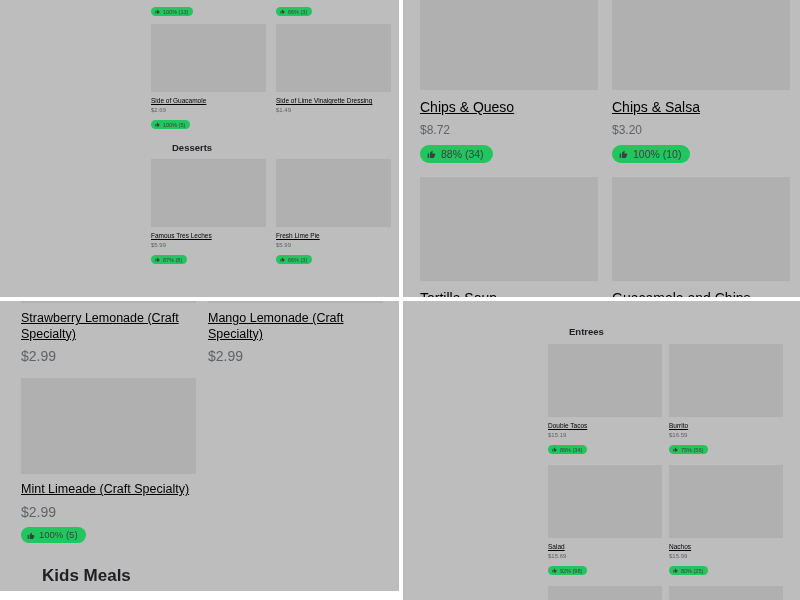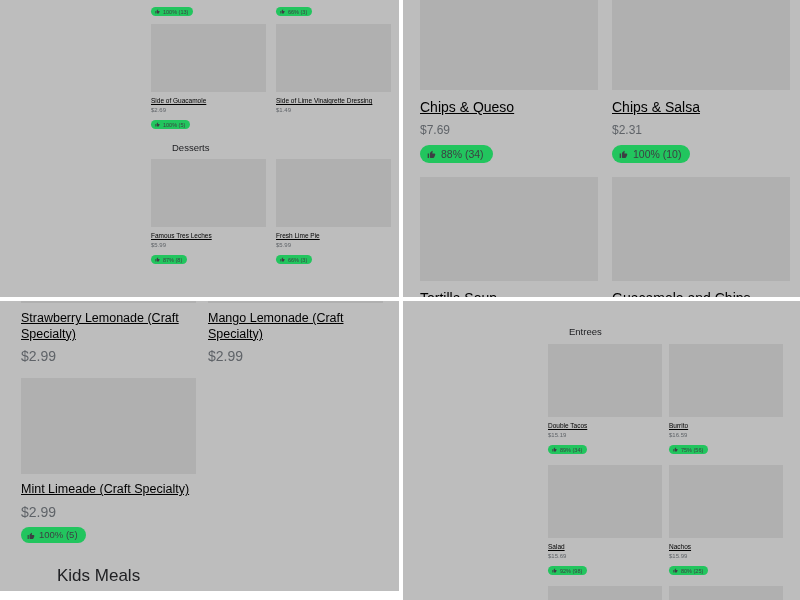--- a/index.html
+++ b/index.html
@@ -47,21 +47,21 @@
     border-radius: 999px;
     color: #3c4043;
     white-space: nowrap;
   }
   .rating .thumb-icon {
     display: inline-block;
     flex: none;
   }
   .section-heading {
     color: #202124;
-    font-weight: normal;
+    font-weight: bold;
     padding-left: 21px;
   }
 
   
   #pane-tl .pane-inner { left: 151px; top: 0; width: 240px; }
   #pane-tl .grid {
     display: grid;
     grid-template-columns: 115px 115px;
     column-gap: 10px;
   }
@@ -103,21 +103,21 @@
     column-gap: 12px;
   }
   #pane-bl .thumb { height: 96px; }
   #pane-bl .card-title { font-size: 12.5px; margin-top: 8px; }
   #pane-bl .card-price { font-size: 14px; margin-top: 6px; }
   #pane-bl .rating {
     font-size: 9.5px; padding: 2.5px 8px 2.5px 6px; margin-top: 7px;
   }
   #pane-bl .rating .thumb-icon { width: 8px; height: 8px; margin-right: 4px; }
   #pane-bl .single { width: 175px; margin-top: 14px; }
-  #pane-bl .section-heading { font-size: 17px; margin: 22px 15px 10px; }
+  #pane-bl .section-heading { font-size: 17px; margin: 22px 0 10px; }
   #pane-bl .bottom-thumb { width: 175px; height: 30px; background: #b0b0b0; }
 
   
   #pane-br .pane-inner { left: 145px; top: 25px; width: 235px; }
   #pane-br .grid {
     display: grid;
     grid-template-columns: 114px 114px;
     column-gap: 7px;
   }
   #pane-br .thumb { height: 73px; }
@@ -218,34 +218,34 @@
     </div>
   </div>
 
   <div class="pane" id="pane-tr">
     <div class="pane-inner">
 
       <div class="grid">
         <div>
           <div class="thumb"></div>
           <div class="card-title">Chips &amp; Queso</div>
-          <div class="card-price">$7.69</div>
+          <div class="card-price">$8.72</div>
           <span class="rating">
             <span class="thumb-icon">
               <svg viewBox="0 0 16 16" width="100%" height="100%">
                   <path fill="#3c4043" d="M6.2 14h5.3c.6 0 1.1-.35 1.3-.9l1.7-4a1.4 1.4 0 0 0 .1-.5V7.3c0-.7-.6-1.3-1.3-1.3H9.4l.65-3.1.02-.22c0-.27-.11-.52-.29-.7L9.06 1.3 5.55 4.8c-.24.24-.39.57-.39.93v7a1.33 1.33 0 0 0 1.04 1.27zM1.2 6h2.3v8H1.2z"></path>
                 </svg>
             </span>
             <span>88% (34)</span>
           </span>
         </div>
         <div>
           <div class="thumb"></div>
           <div class="card-title">Chips &amp; Salsa</div>
-          <div class="card-price">$2.31</div>
+          <div class="card-price">$3.20</div>
           <span class="rating">
             <span class="thumb-icon">
               <svg viewBox="0 0 16 16" width="100%" height="100%">
                   <path fill="#3c4043" d="M6.2 14h5.3c.6 0 1.1-.35 1.3-.9l1.7-4a1.4 1.4 0 0 0 .1-.5V7.3c0-.7-.6-1.3-1.3-1.3H9.4l.65-3.1.02-.22c0-.27-.11-.52-.29-.7L9.06 1.3 5.55 4.8c-.24.24-.39.57-.39.93v7a1.33 1.33 0 0 0 1.04 1.27zM1.2 6h2.3v8H1.2z"></path>
                 </svg>
             </span>
             <span>100% (10)</span>
           </span>
         </div>
       </div>

